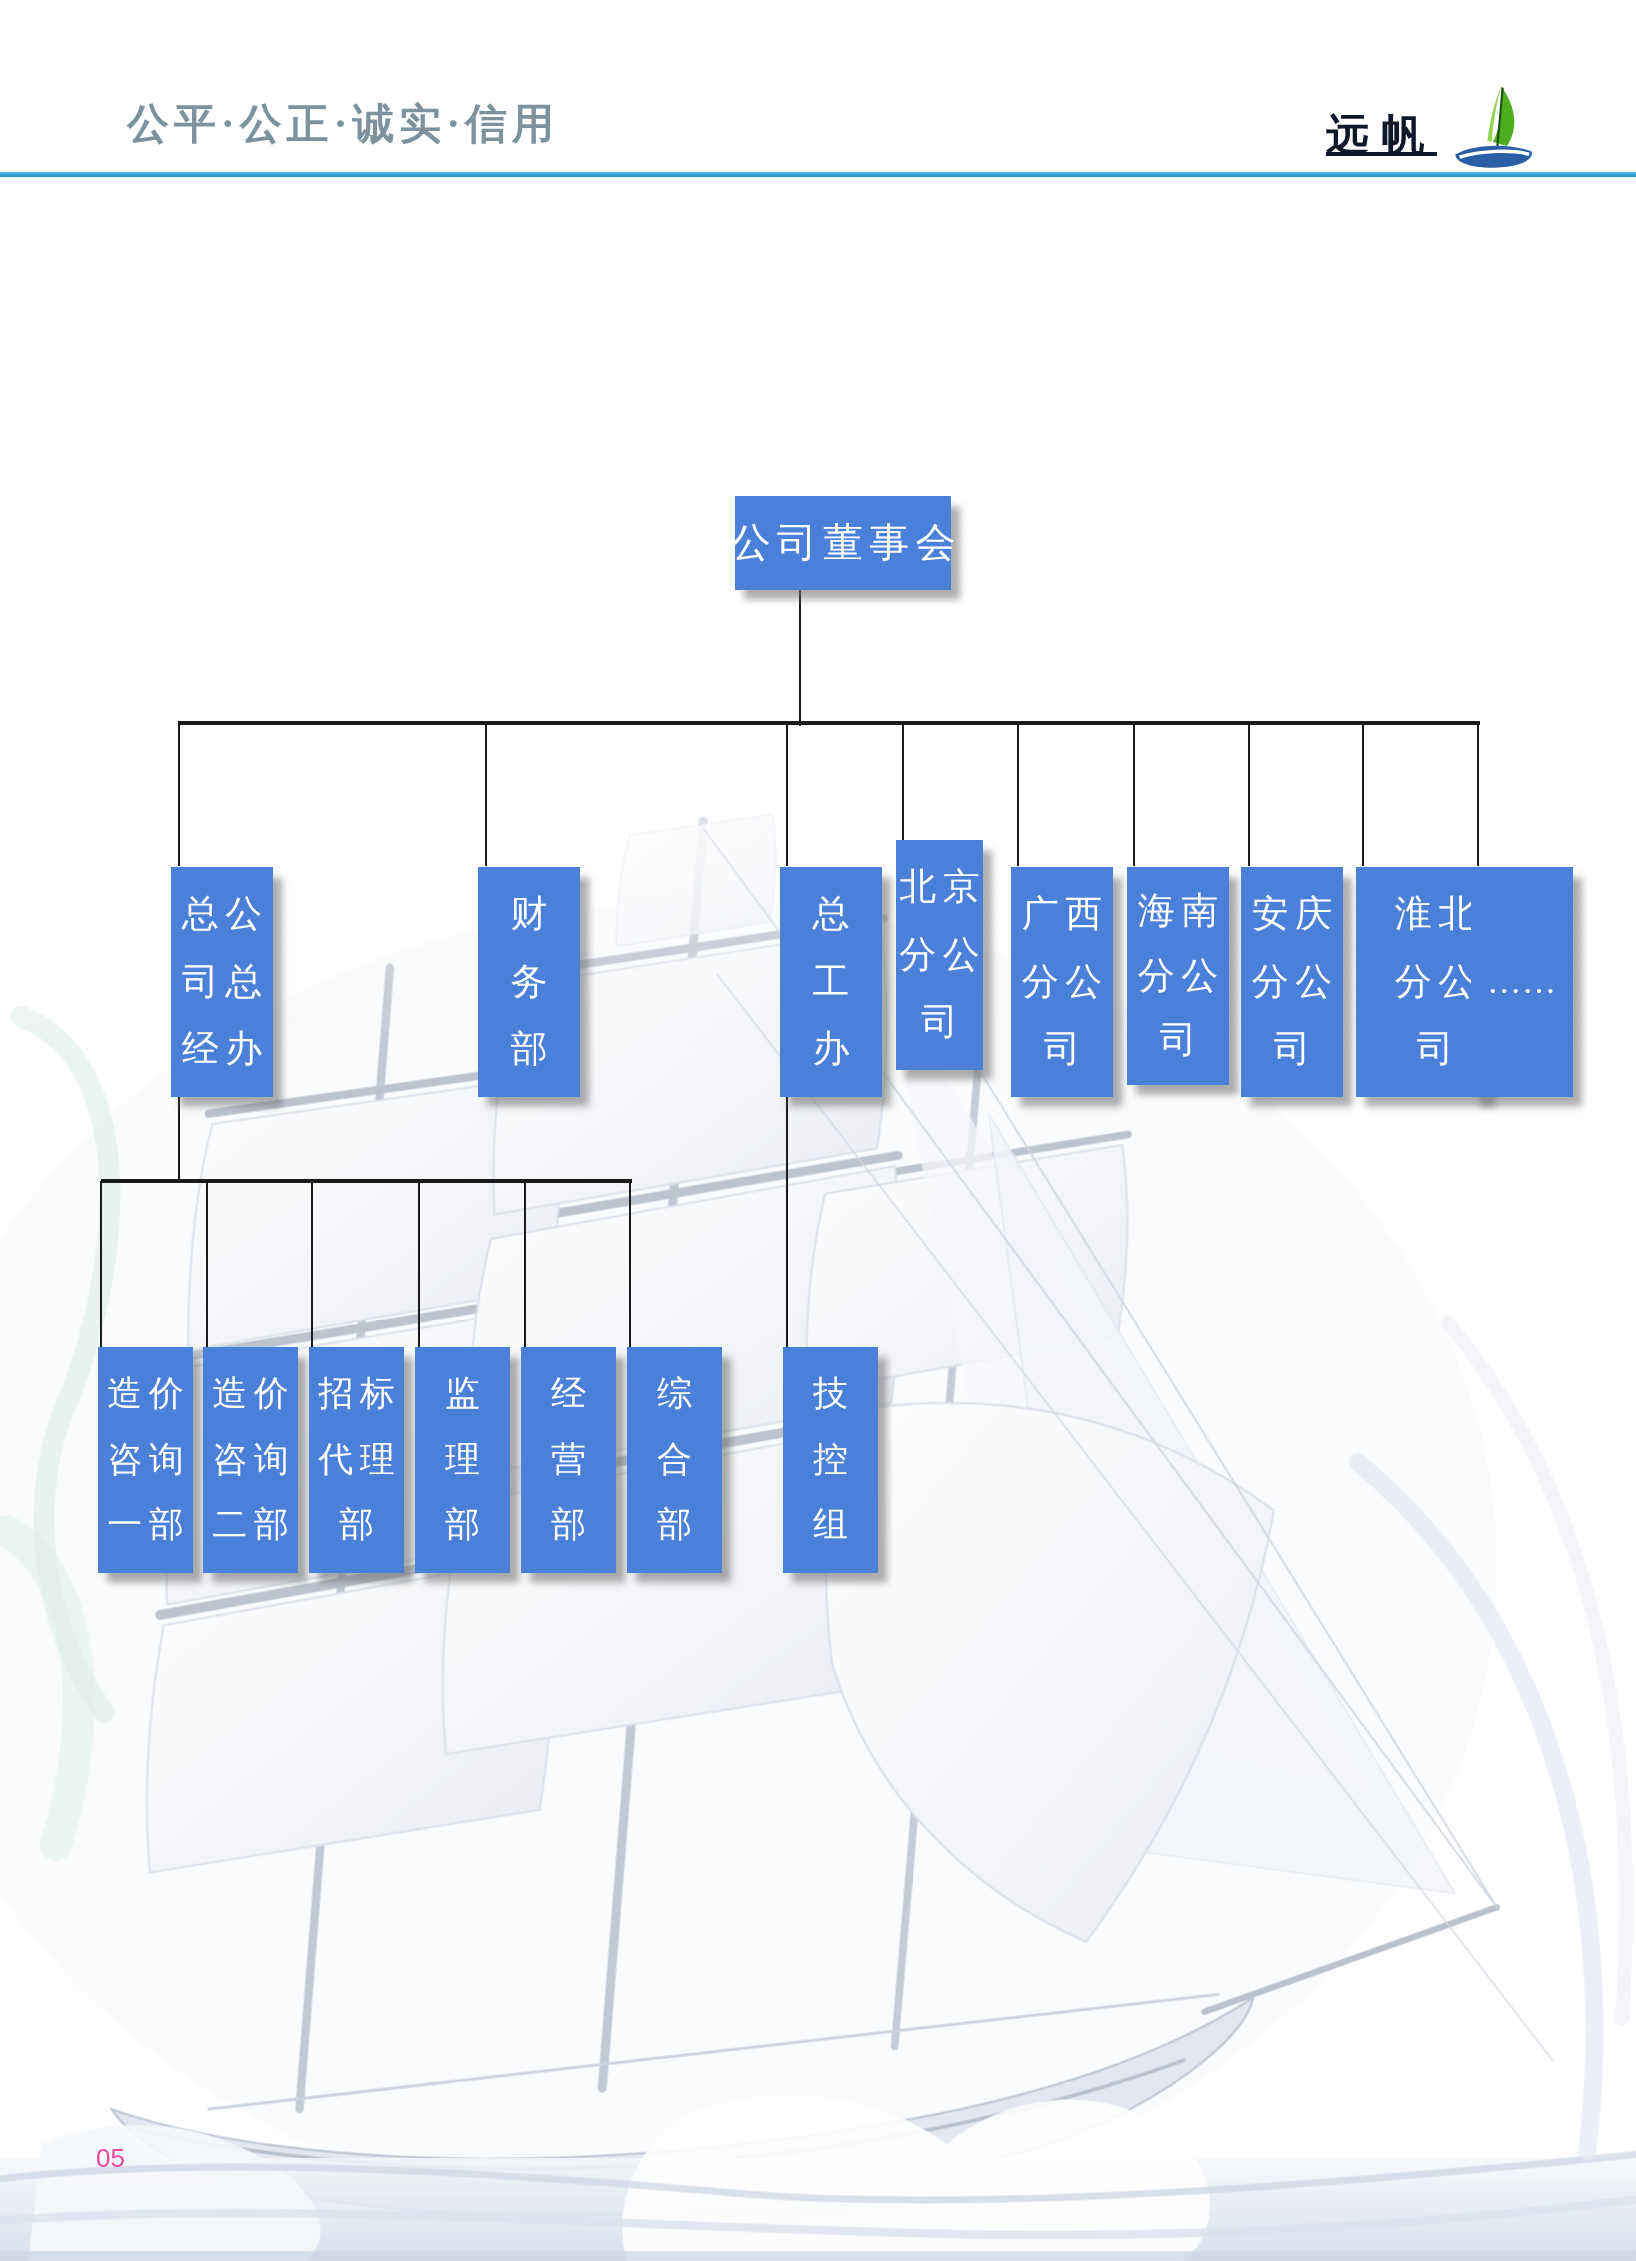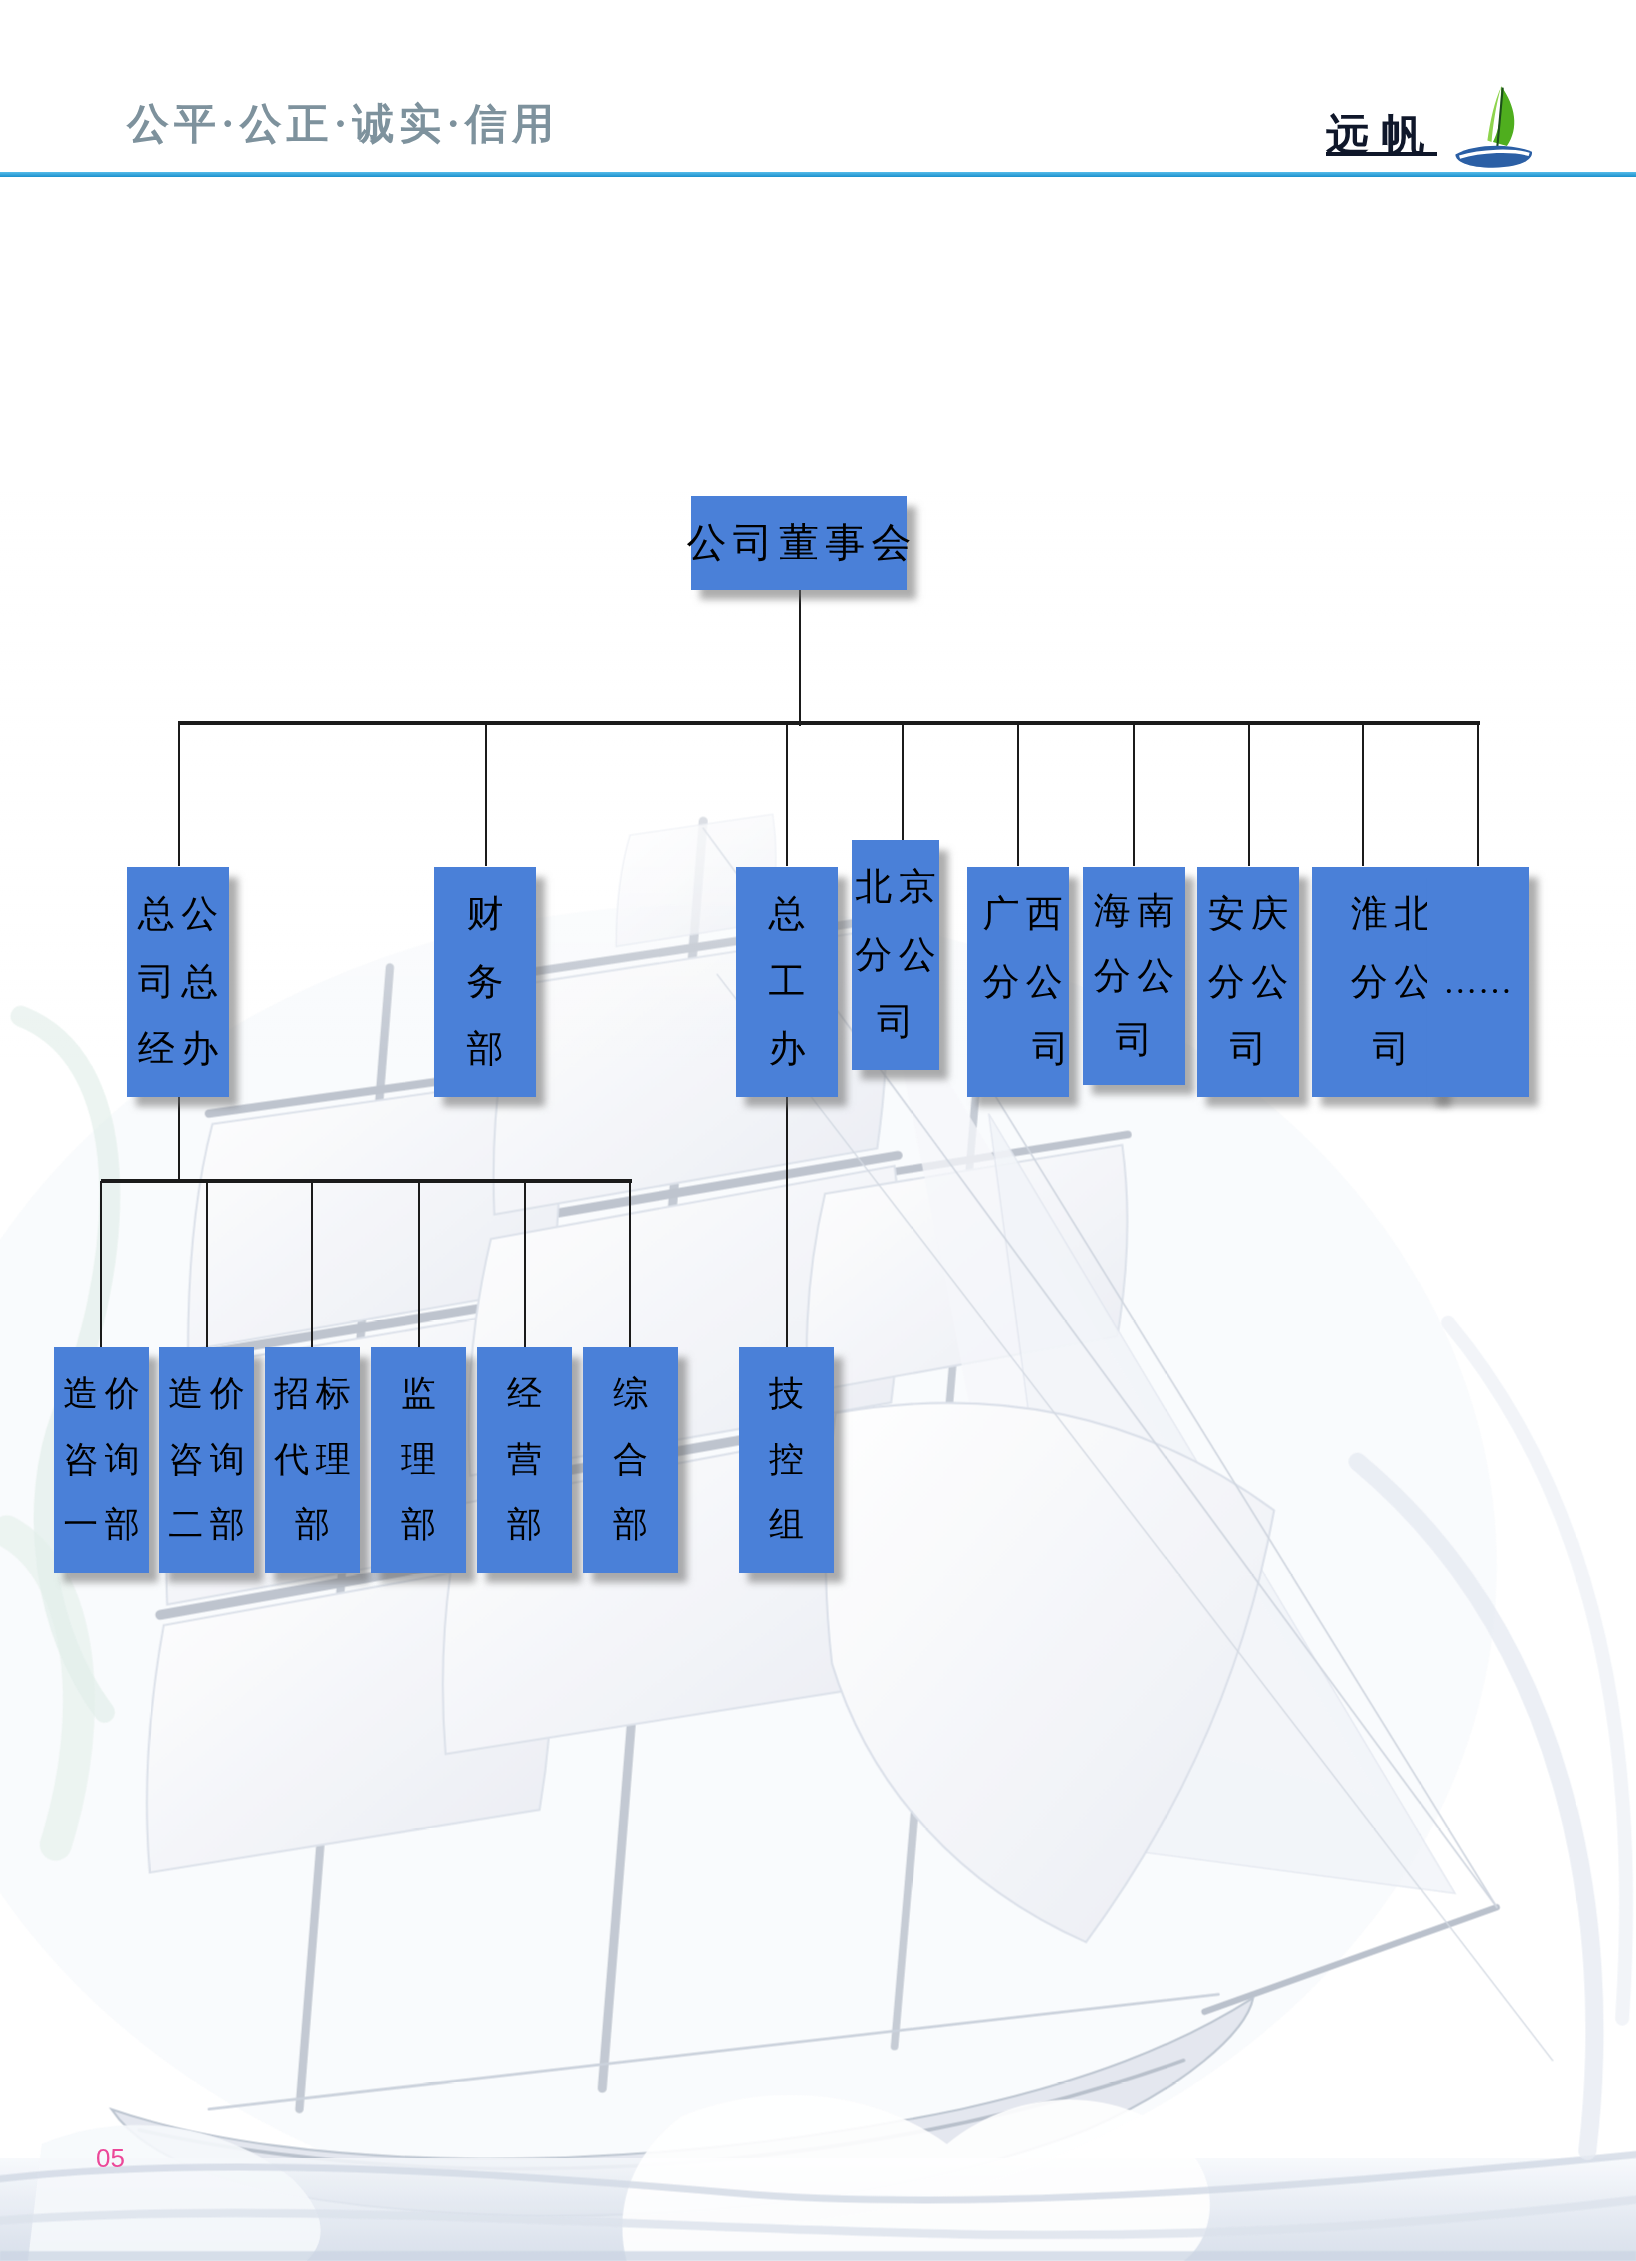--- a/index.html
+++ b/index.html
@@ -21,23 +21,23 @@
 
   
   .title{position:absolute;left:81px;top:220px;margin:0;font-size:72px;font-weight:bold;
          color:#1653c3;letter-spacing:11px;z-index:3;
          text-shadow:4.2px 4.9px 4.2px rgba(120,120,120,.6);}
 
   
   #chart{position:absolute;inset:0;z-index:2;}
   .cn{position:absolute;background:#1b1b1b;}
   .cn.v{width:2.1px;}
-  .obox{position:absolute;background:#4a80d8;color:#000000;display:flex;flex-direction:column;
+  .obox{position:absolute;background:#4a80d8;color:#ffffff;display:flex;flex-direction:column;
         justify-content:space-evenly;align-items:center;text-align:center;
-        box-shadow:9px 9.7px 7px rgba(105,105,105,.55);}
+        box-shadow:9px 9.7px 7px rgba(105,105,105,.55);margin-left:44px;}
   .oline{line-height:1.05;white-space:nowrap;}
   .sp{letter-spacing:6.3px;text-indent:6.3px;}
   .dots{letter-spacing:0.7px;font-size:.92em;}
 
   
   .pageno{position:absolute;left:96px;top:2143px;font-size:26px;color:#ec4899;z-index:3;
           font-family:"Liberation Sans","DejaVu Sans",sans-serif;}
 </style>
 </head>
 <body>
@@ -159,21 +159,21 @@
       <div class="obox" style="left: 736px; top: 867px; width: 102px; height: 230px; font-size: 37px;">
         <div class="oline">总</div>
         <div class="oline">工</div>
         <div class="oline">办</div>
       </div>
       <div class="obox" style="left: 852px; top: 840px; width: 87px; height: 230px; font-size: 37px;">
         <div class="oline sp">北京</div>
         <div class="oline sp">分公</div>
         <div class="oline">司</div>
       </div>
-      <div class="obox" style="left: 967px; top: 867px; width: 102px; height: 230px; font-size: 37px; align-items: flex-end;">
+      <div class="obox" style="left: 967px; top: 867px; width: 102px; height: 230px; font-size: 37px;">
         <div class="oline sp">广西</div>
         <div class="oline sp">分公</div>
         <div class="oline">司</div>
       </div>
       <div class="obox" style="left: 1083px; top: 867px; width: 102px; height: 218px; font-size: 37px;">
         <div class="oline sp">海南</div>
         <div class="oline sp">分公</div>
         <div class="oline">司</div>
       </div>
       <div class="obox" style="left: 1197px; top: 867px; width: 102px; height: 230px; font-size: 37px;">

